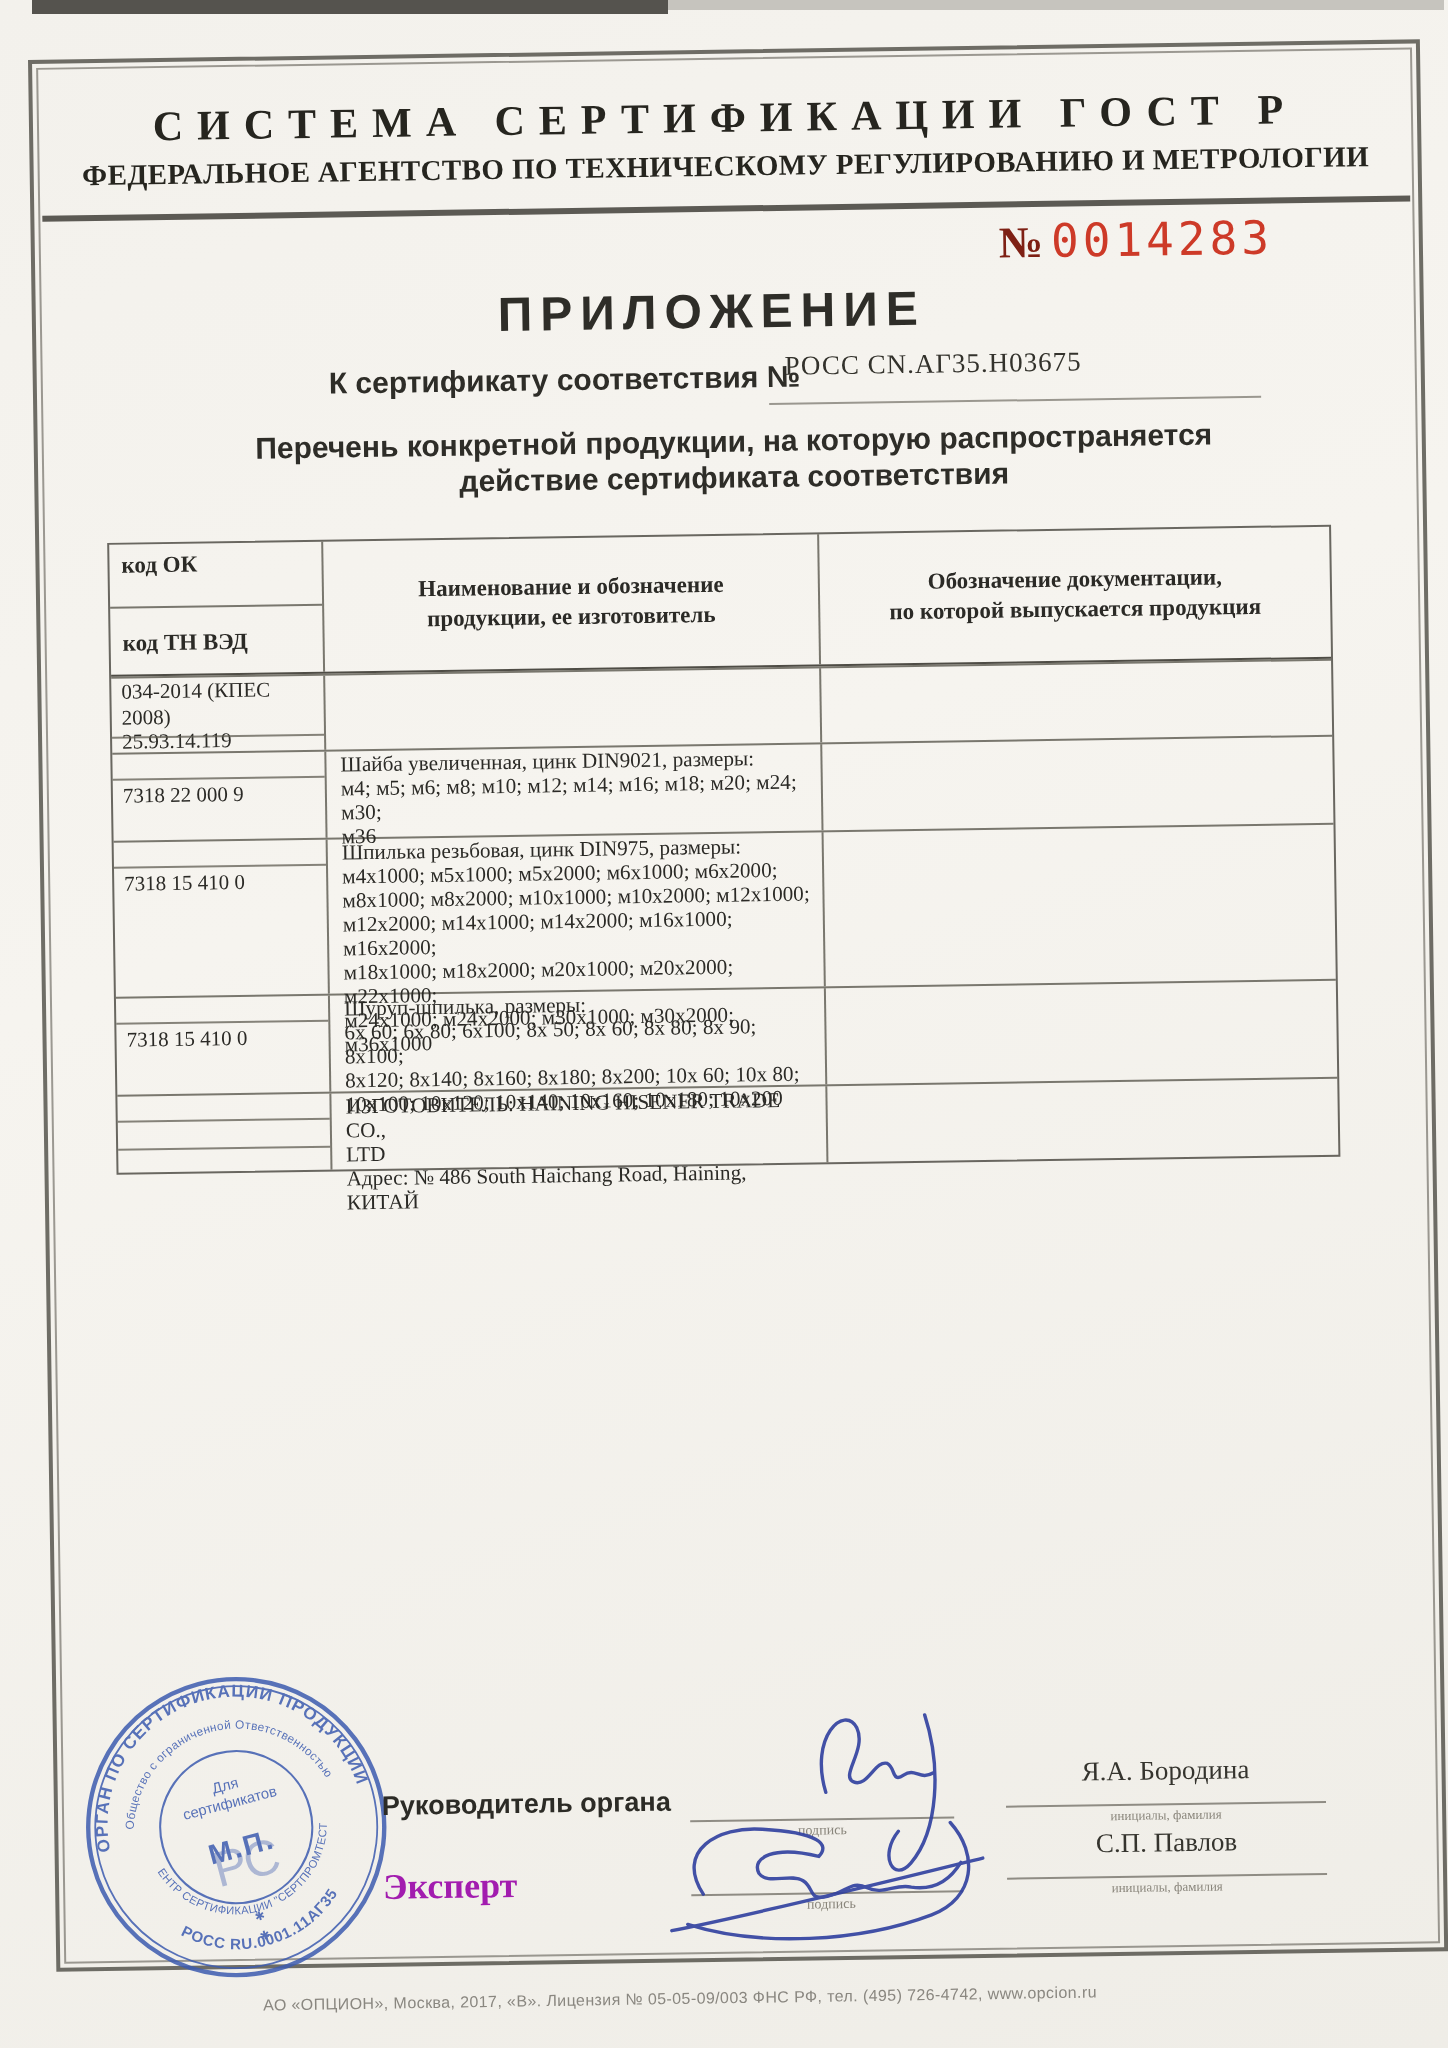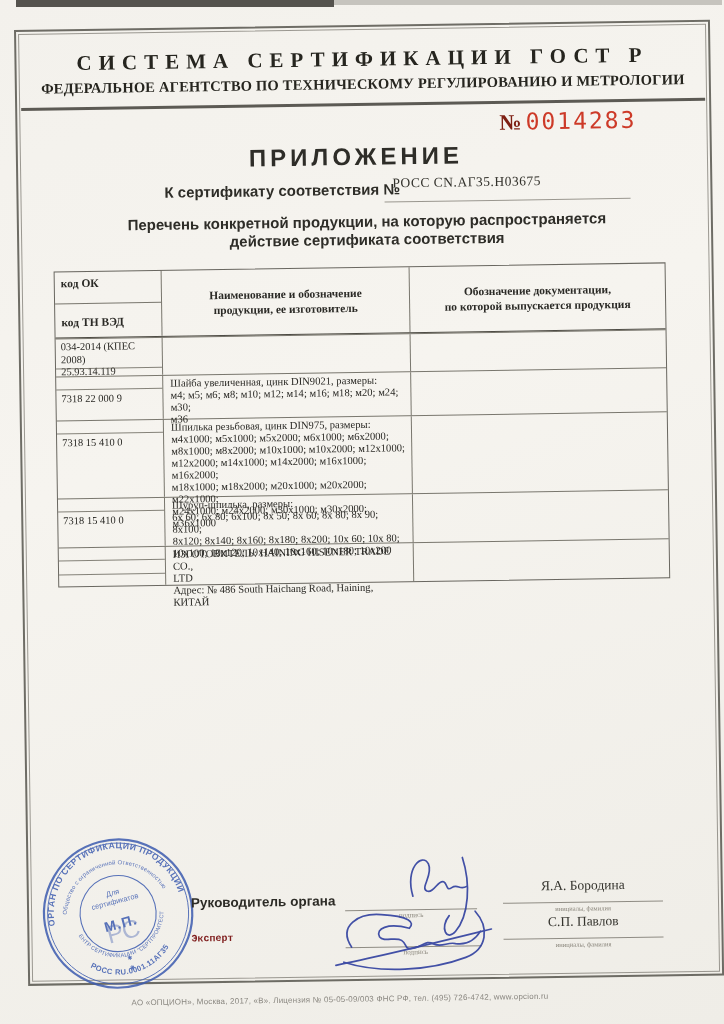--- a/index.html
+++ b/index.html
@@ -50,22 +50,22 @@
   .hmid{display:flex;align-items:center;justify-content:center;height:100%;
     text-align:center;font-weight:bold;font-size:11.5px;white-space:pre-line;line-height:1.25;}
   .codecell{font-size:10.5px;padding:2px 3px 0 5px;white-space:pre-line;line-height:1.2;}
   .codecell.shift{padding-top:16px;}
   .subline{position:absolute;left:0;right:0;border-top:1px solid rgba(95,92,82,.75);}
   .prodcell{font-size:10.6px;line-height:1.13;padding:2px 4px 0 7px;white-space:pre-line;}
   .h-hdr{height:65px;} .h-r0{height:37px;} .h-r1{height:43px;} .h-r2{height:77px;} .h-r3{height:48px;} .h-r4{height:38px;}
 
   .sig-role1{position:absolute;left:164px;top:868px;font-family:"Liberation Sans",sans-serif;
     font-weight:bold;font-size:13.5px;color:#2c2b26;}
-  .sig-role2{position:absolute;left:164px;top:906px;font-family:Liberation Mono, monospace;
-    font-weight:bold;font-size:10px;color:#7f1d1d;}
+  .sig-role2{position:absolute;left:164px;top:906px;font-family:Liberation Serif, serif;
+    font-weight:bold;font-size:18px;color:#a21caf;}
   .sig-line1{position:absolute;left:318px;top:885px;width:132px;border-top:1px solid #8f8c84;}
   .sig-line2{position:absolute;left:318px;top:922px;width:136px;border-top:1px solid #8f8c84;}
   .sig-caption{position:absolute;font-size:7px;color:#8a867c;text-align:center;width:132px;}
   .name1{position:absolute;left:476px;top:856px;width:160px;text-align:center;font-size:13.5px;color:#35342e;}
   .name2{position:absolute;left:476px;top:892px;width:160px;text-align:center;font-size:13.5px;color:#35342e;}
   .name-line1{position:absolute;left:476px;top:880px;width:160px;border-top:1px solid #8f8c84;}
   .name-line2{position:absolute;left:476px;top:916px;width:160px;border-top:1px solid #8f8c84;}
   .name-caption{position:absolute;font-size:6.5px;color:#8a867c;width:160px;text-align:center;}
 
   .stamp-svg{position:absolute;left:6px;top:800px;width:170px;height:170px;

